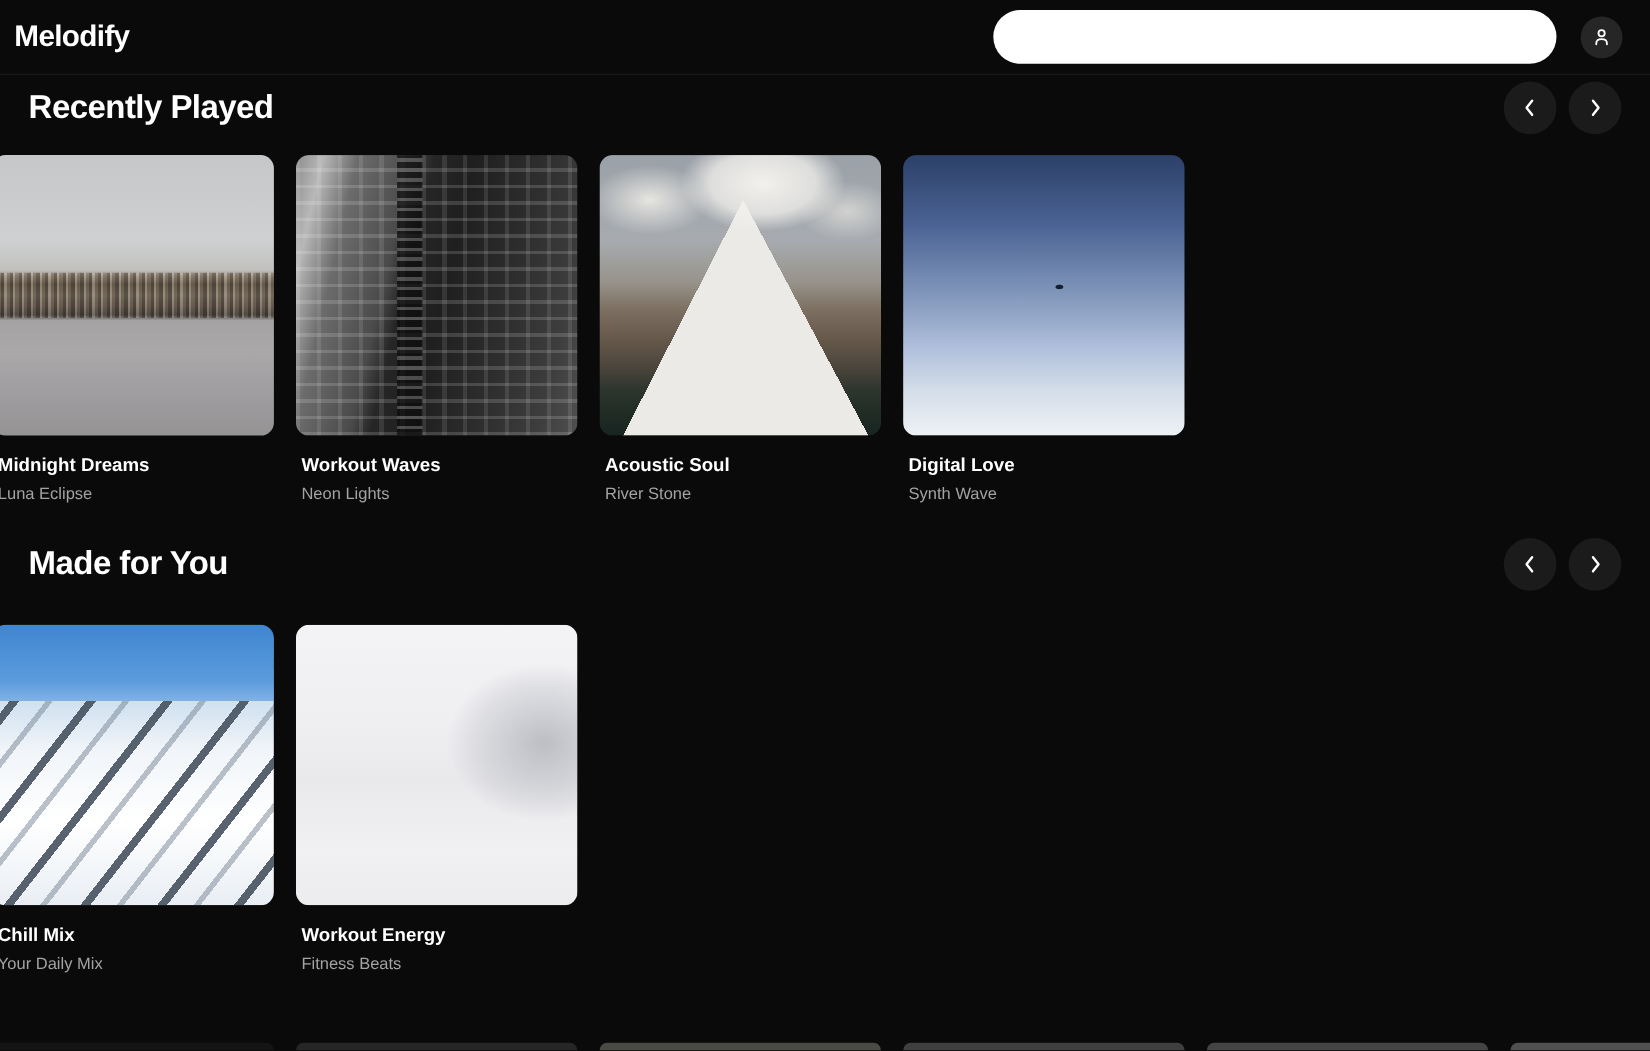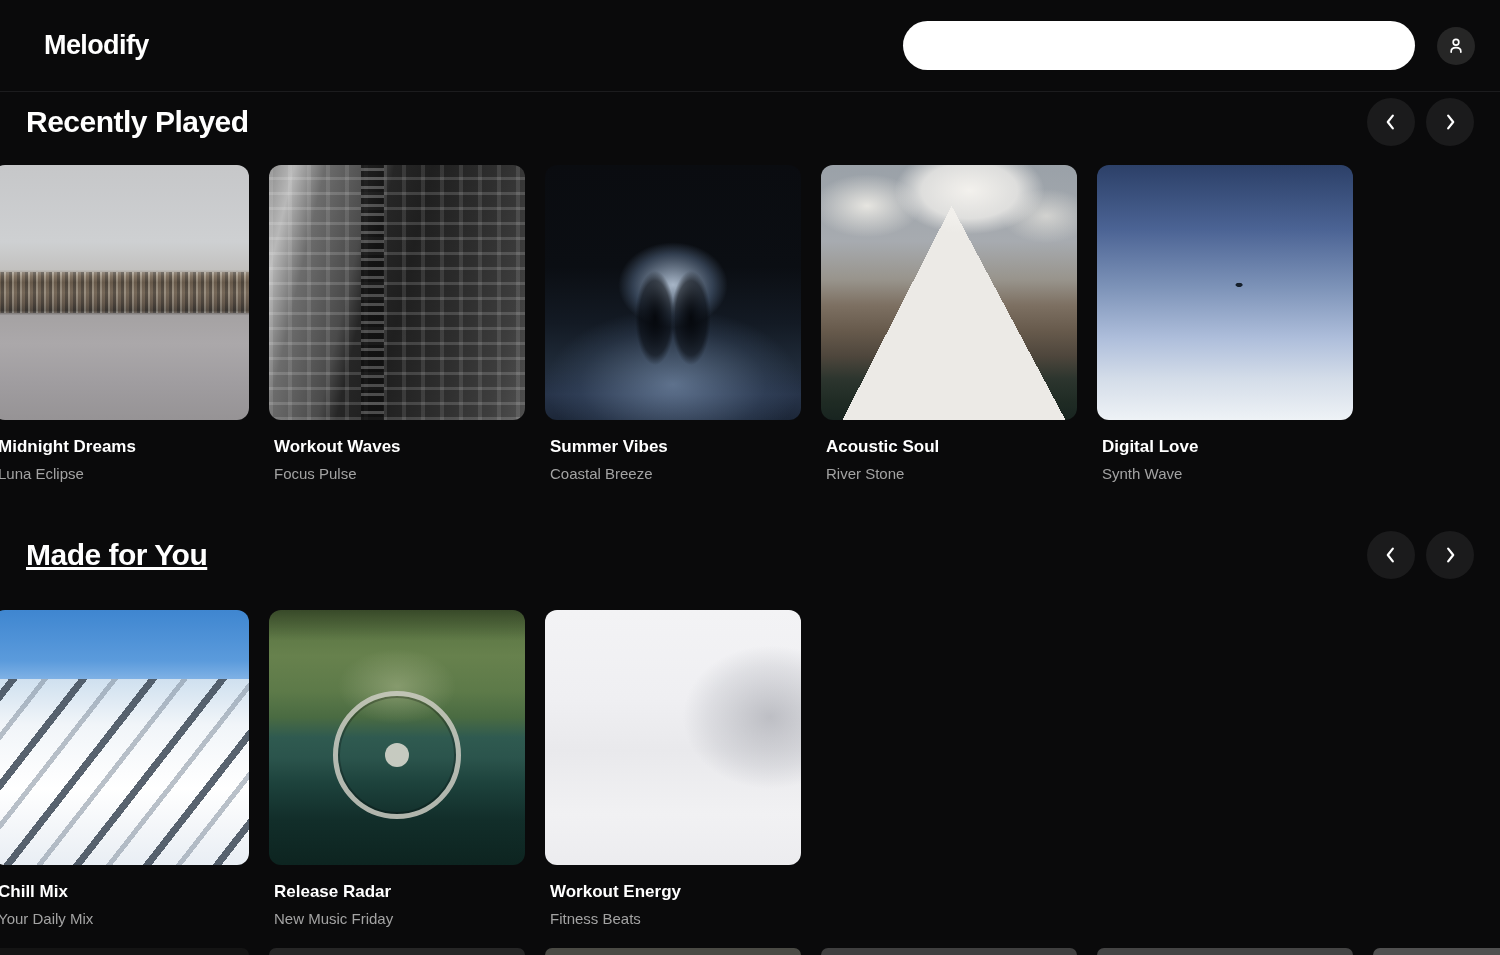--- a/index.html
+++ b/index.html
@@ -6,22 +6,22 @@
   html,body { width:1500px; height:955px; overflow:hidden; }
   body {
     background:#0a0a0b;
     color:#fff;
     font-family:"Liberation Sans","DejaVu Sans",sans-serif;
     position:relative;
   }
 
   
   header {
-    height:92px; display:flex; align-items:center;
-    padding:0 25px 0 44px;
+    height:68px; display:flex; align-items:center;
+    padding:0 25px 0 13px;
     border-bottom:1px solid #1c1c1e;
   }
   .logo { font-size:27px; font-weight:800; letter-spacing:-0.6px; cursor:pointer; }
   .search {
     margin-left:auto; width:512px; height:49px;
     background:#ffffff; border:none; border-radius:25px;
     padding:0 22px; font-size:15px; color:#111; outline:none;
     font-family:inherit;
   }
   .profile-btn {
@@ -33,21 +33,21 @@
   .sec-head {
     display:flex; align-items:center; justify-content:space-between;
     padding:0 26px; margin-top:6px; height:48px;text-align:right;
   }
   .sec-title { font-size:30px; font-weight:800; letter-spacing:-0.5px; }
   .arrows { display:flex; gap:11px; }
   .arrow {
     width:48px; height:48px; border-radius:50%; border:none;
     background:#1b1b1c; display:grid; place-items:center; cursor:pointer;
   }
-  #made-for-you .sec-head { margin-top:48px;text-decoration:underline; }
+  #made-for-you .sec-head { margin-top:30px; }
 
   .cards {
     display:flex; gap:20px; margin:19px 0 0 -7px;
   }
   #made-for-you .cards { margin-top:31px; }
   .card { flex:0 0 256px; width:256px; cursor:pointer; }
   .art {
     width:256px; height:255px; border-radius:12px;
     position:relative; overflow:hidden;
   }
@@ -232,26 +232,21 @@
   </div>
   <div class="cards">
     <div class="card">
       <div class="art" data-art="midnight-dreams"></div>
       <div class="card-title">Midnight Dreams</div>
       <div class="card-sub">Luna Eclipse</div>
     </div>
     <div class="card">
       <div class="art" data-art="electric-waves"></div>
       <div class="card-title">Workout Waves</div>
-      <div class="card-sub">Focus Pulse</div>
-    </div>
-    <div class="card">
-      <div class="art" data-art="summer-vibes"></div>
-      <div class="card-title">Summer Vibes</div>
-      <div class="card-sub">Coastal Breeze</div>
+      <div class="card-sub">Neon Lights</div>
     </div>
     <div class="card">
       <div class="art" data-art="acoustic-soul"></div>
       <div class="card-title">Acoustic Soul</div>
       <div class="card-sub">River Stone</div>
     </div>
     <div class="card">
       <div class="art" data-art="digital-love"></div>
       <div class="card-title">Digital Love</div>
       <div class="card-sub">Synth Wave</div>
@@ -275,25 +270,20 @@
       </button>
     </div>
   </div>
   <div class="cards">
     <div class="card">
       <div class="art" data-art="chill-mix"></div>
       <div class="card-title">Chill Mix</div>
       <div class="card-sub">Your Daily Mix</div>
     </div>
     <div class="card">
-      <div class="art" data-art="release-radar"></div>
-      <div class="card-title">Release Radar</div>
-      <div class="card-sub">New Music Friday</div>
-    </div>
-    <div class="card">
       <div class="art" data-art="workout-energy"></div>
       <div class="card-title">Workout Energy</div>
       <div class="card-sub">Fitness Beats</div>
     </div>
   </div>
 </section>
 
 <div class="peek-row">
   <div class="peek"></div>
   <div class="peek"></div>

